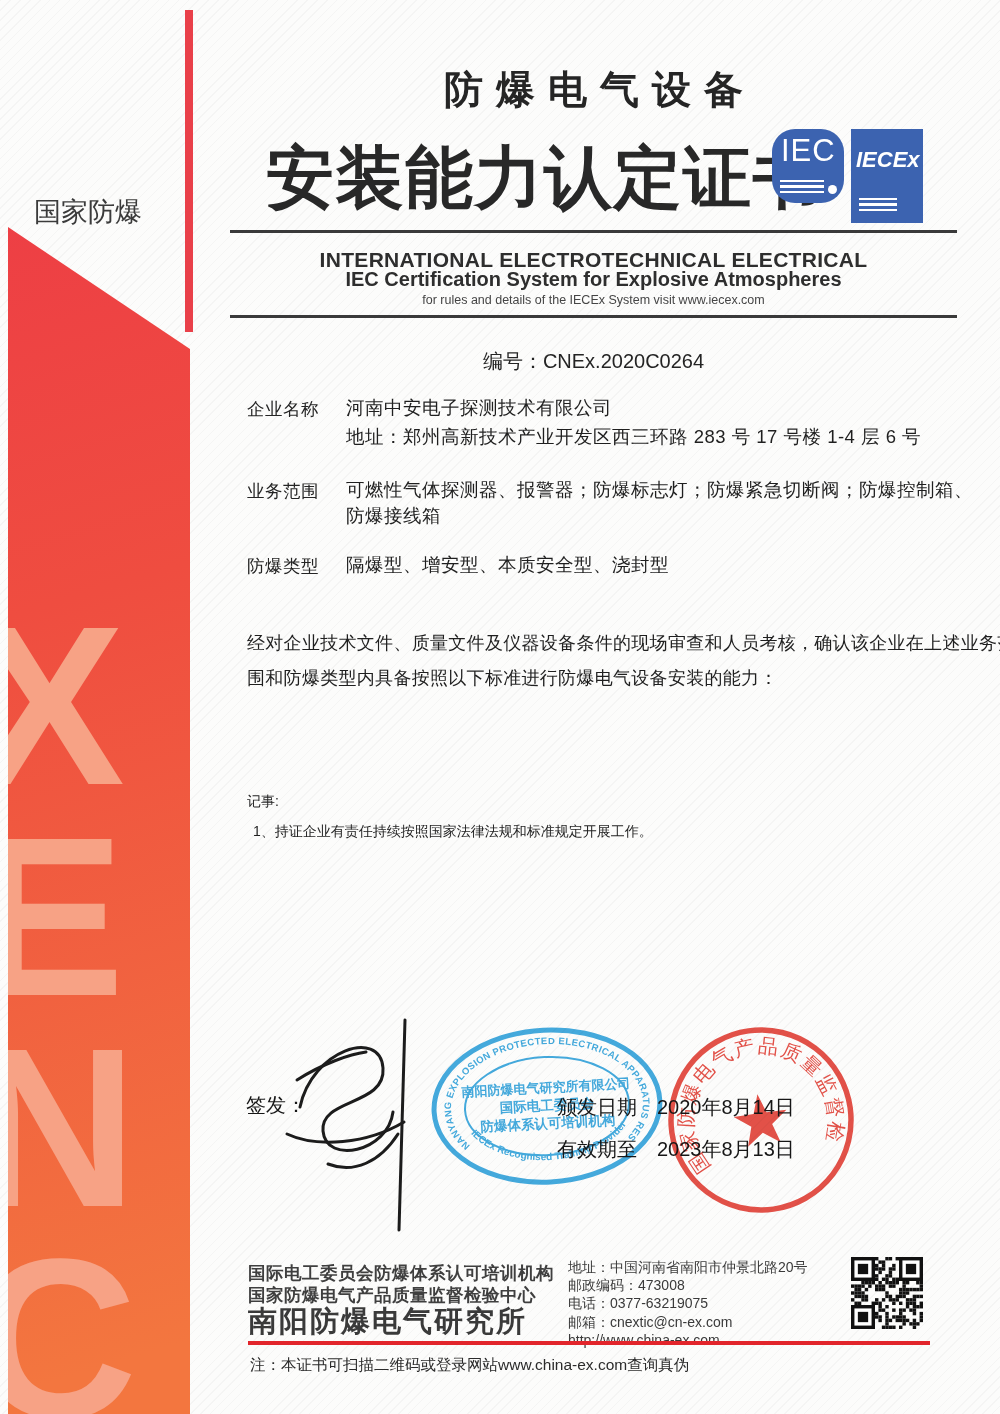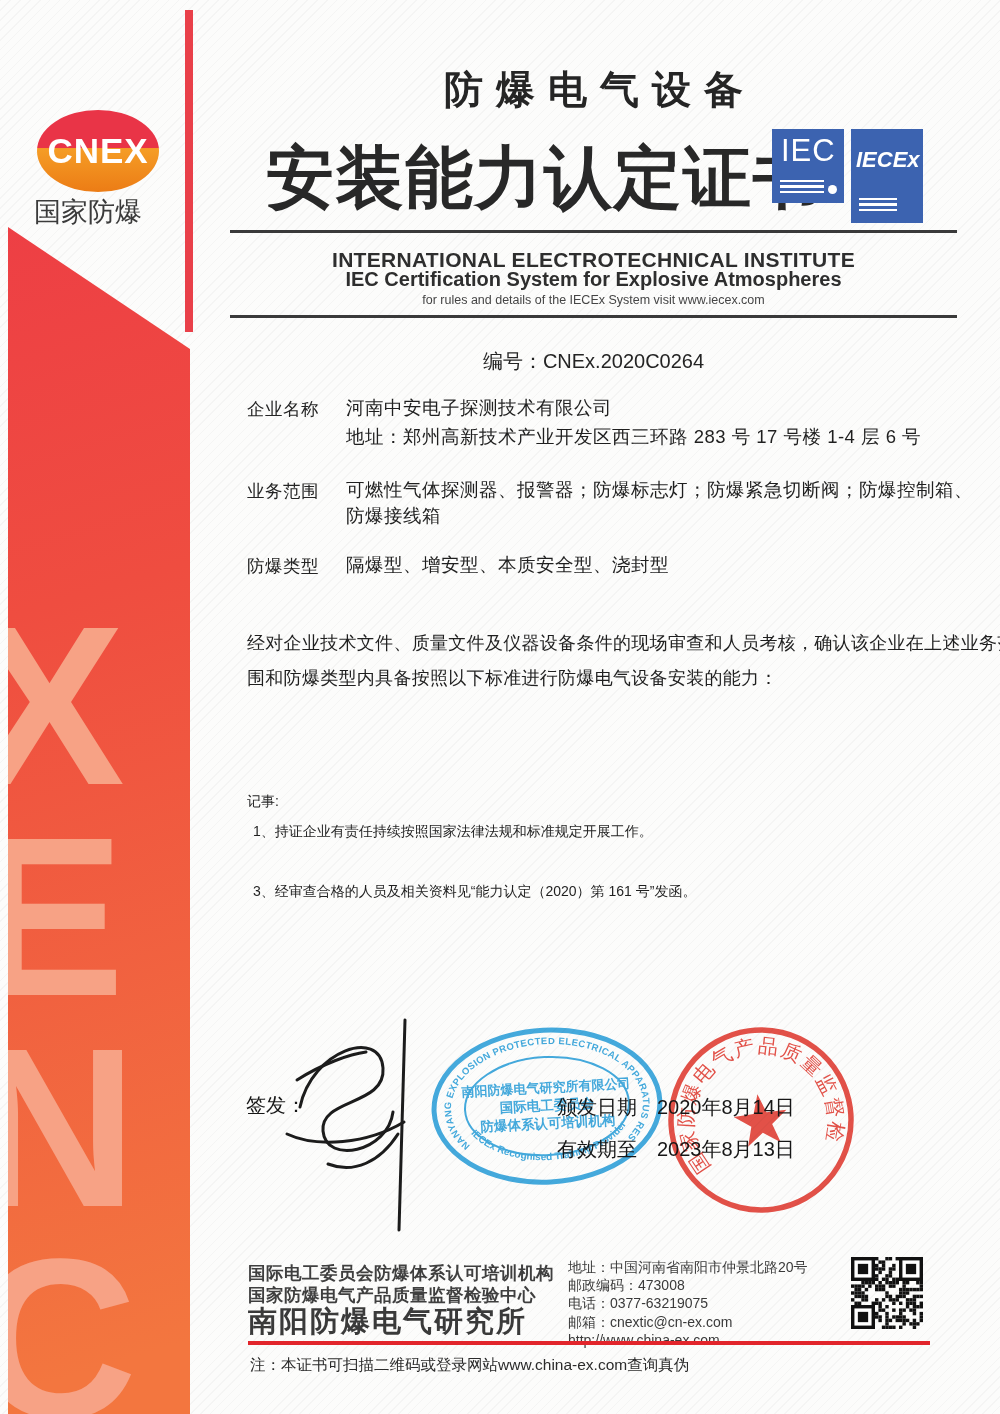--- a/index.html
+++ b/index.html
@@ -28,21 +28,21 @@
     display:flex;align-items:center;justify-content:center;
     color:#fff;font-size:35px;font-weight:bold;letter-spacing:1px;
   }
   .cnex-caption{left:34px;top:194px;width:130px;display:flex;justify-content:space-between;
     font-size:27px;font-weight:500;color:#3b3b3b;}
 
   
   .title-sub{left:230px;top:63px;width:727px;text-align:center;font-size:39px;font-weight:bold;
     letter-spacing:13px;text-indent:13px;color:#252525;}
   .title-main{left:266px;top:133px;font-size:68px;font-weight:bold;letter-spacing:1.5px;color:#282828;}
-  .logo-iec{left:772px;top:129px;width:72px;height:74px;background:#3c63b0;color:#fff;}
+  .logo-iec{left:772px;top:129px;width:72px;height:74px;background:#3c63b0;color:#fff;border-radius:23px;}
   .logo-iec .txt{position:absolute;left:9px;top:4px;font-size:31px;font-weight:500;letter-spacing:1px;}
   .logo-iec .lines i,.logo-iecex .lines i{display:block;height:2.5px;background:#fff;margin-top:3px;}
   .logo-iec .lines{position:absolute;left:8px;bottom:10px;width:44px;}
   .logo-iec .dot{position:absolute;right:7px;bottom:9px;width:9px;height:9px;border-radius:50%;background:#fff;}
   .logo-iecex{left:851px;top:129px;width:72px;height:94px;background:#3c63b0;color:#fff;}
   .logo-iecex .txt{position:absolute;left:5px;top:18px;font-size:22px;font-weight:bold;font-style:italic;letter-spacing:0;}
   .logo-iecex .lines{position:absolute;left:8px;bottom:12px;width:38px;}
   .divider{left:230px;width:727px;height:3px;background:#3a3a3a;}
   .en1{left:230px;top:248px;width:727px;text-align:center;font-size:21px;font-weight:bold;color:#2e2e2e;letter-spacing:.3px;}
   .en2{left:230px;top:268px;width:727px;text-align:center;font-size:20px;font-weight:bold;color:#2e2e2e;}
@@ -73,23 +73,20 @@
 
   <div class="abs red-band">
     <div class="abs watermark">
       <span>X</span>
       <span>E</span>
       <span>N</span>
       <span>C</span>
     </div>
   </div>
   <div class="abs red-bar"></div>
-  <div class="abs cnex-oval">
-    <span>CNEX</span>
-  </div>
   <div class="abs cnex-caption">国家防爆</div>
 
   <div class="abs title-sub nowrap">防爆电气设备</div>
   <div class="abs title-main nowrap">安装能力认定证书</div>
 
   <div class="abs logo-iec">
     <span class="txt">IEC</span>
     <span class="lines">
         <i></i>
         <i></i>
@@ -100,21 +97,21 @@
   <div class="abs logo-iecex">
     <span class="txt">IECEx</span>
     <span class="lines">
         <i></i>
         <i></i>
         <i></i>
       </span>
   </div>
 
   <div class="abs divider" style="top:230px;"></div>
-  <div class="abs en1 nowrap">INTERNATIONAL ELECTROTECHNICAL INSTITUTE</div>
+  <div class="abs en1 nowrap">INTERNATIONAL ELECTROTECHNICAL ELECTRICAL</div>
   <div class="abs en2 nowrap">IEC Certification System for Explosive Atmospheres</div>
   <div class="abs en3 nowrap">for rules and details of the IECEx System visit www.iecex.com</div>
   <div class="abs divider" style="top:315px;"></div>
 
   <div class="abs cert-no nowrap">
     <span>编号：</span><span>CNEx.2020C0264</span>
   </div>
 
   <div class="abs f-label nowrap" style="left:247px;top:397px;text-align:right;">企业名称</div>
   <div class="abs f-line nowrap" style="left:346px;top:395px;">河南中安电子探测技术有限公司</div>
@@ -125,21 +122,20 @@
   <div class="abs f-line nowrap" style="left:346px;top:503px;">防爆接线箱</div>
 
   <div class="abs f-label nowrap" style="left:247px;top:554px;">防爆类型</div>
   <div class="abs f-line nowrap" style="left:346px;top:552px;">隔爆型、增安型、本质安全型、浇封型</div>
 
   <div class="abs stmt nowrap" style="left:247px;top:631px;">经对企业技术文件、质量文件及仪器设备条件的现场审查和人员考核，确认该企业在上述业务范</div>
   <div class="abs stmt nowrap" style="left:247px;top:666px;">围和防爆类型内具备按照以下标准进行防爆电气设备安装的能力：</div>
 
   <div class="abs notes nowrap" style="left:247px;top:793px;">记事:</div>
   <div class="abs notes nowrap" style="left:253px;top:823px;">1、持证企业有责任持续按照国家法律法规和标准规定开展工作。</div>
-  <div class="abs notes nowrap" style="left:253px;top:883px;">3、经审查合格的人员及相关资料见“能力认定（2020）第 161 号”发函。</div>
 
   <div class="abs date-label nowrap" style="left:246px;top:1092px;">签发：</div>
 
   <svg class="abs" style="left:262px;top:1012px;" width="180" height="225" viewBox="0 0 180 225">
     <g fill="none" stroke="#1c1c1c" stroke-width="3" stroke-linecap="round">
       <path d="M38,95 C50,38 118,16 121,56 C124,94 58,86 61,119 C64,153 126,140 131,100"></path>
       <path d="M25,122 C55,136 105,132 142,110"></path>
       <path d="M66,152 C92,162 118,150 136,122"></path>
       <path d="M143,8 C141,80 139,150 137,218"></path>
       <path d="M35,68 C60,52 88,42 104,40"></path>

